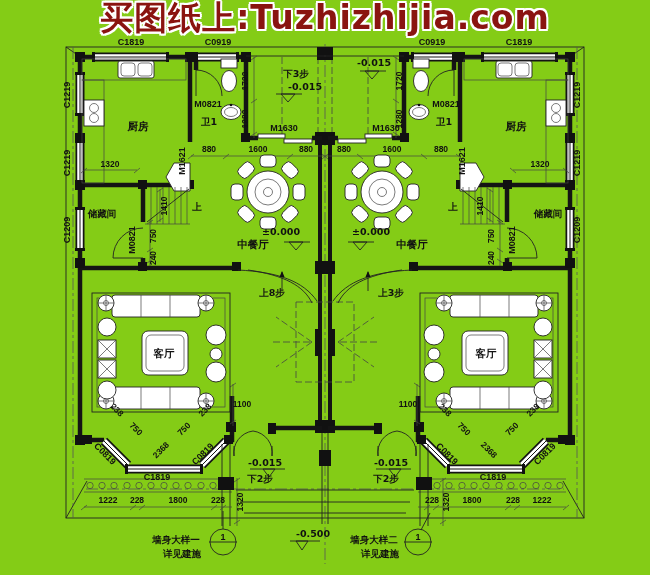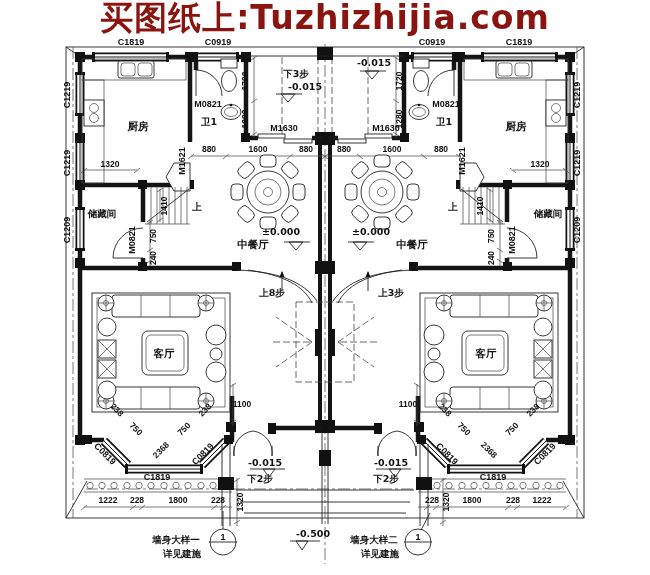--- a/index.html
+++ b/index.html
@@ -1,16 +1,16 @@
 <!DOCTYPE html>
 <html><head>
 <meta charset="utf-8">
 <style>
   html,body{margin:0;padding:0;background:#e9e9e9;}
-  .stage{position:relative;width:650px;height:575px;background:#ffffff;overflow:hidden;
+  .stage{position:relative;width:650px;height:575px;background:#84cc16;overflow:hidden;
          font-family:"Liberation Sans",sans-serif;}
   svg{position:absolute;left:0;top:0;}
   svg text{text-anchor:middle;fill:#111;}
   .f9{font:600 9px "Liberation Sans",sans-serif;}
   .f8{font:600 8.5px "Liberation Sans",sans-serif;}
   .fz{font:700 10.5px "DejaVu Sans",sans-serif;}
   .fs{font:700 9.5px "DejaVu Sans",sans-serif;}
   .fl{font:600 9.5px "DejaVu Sans",sans-serif;}
   .w{stroke:#141414;stroke-width:4.5;fill:none;}
   .t{stroke:#222;stroke-width:.9;fill:none;}

